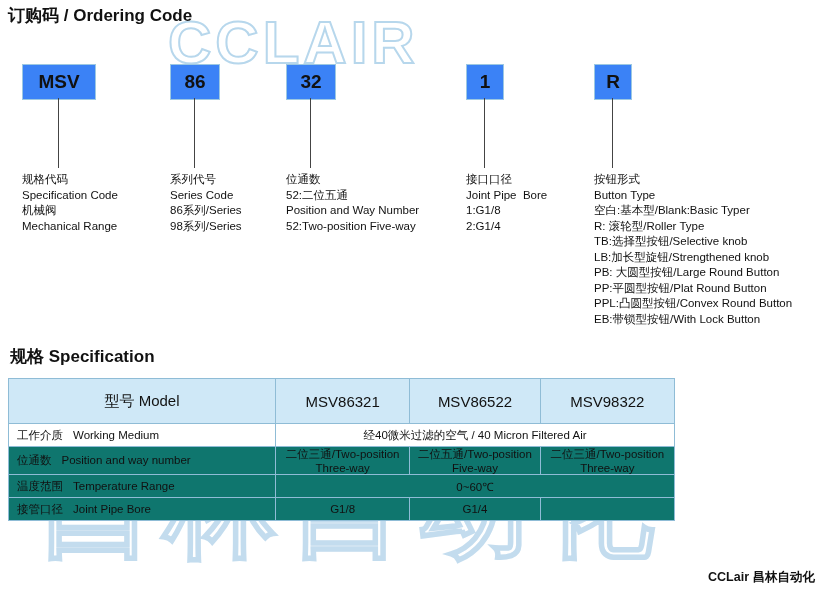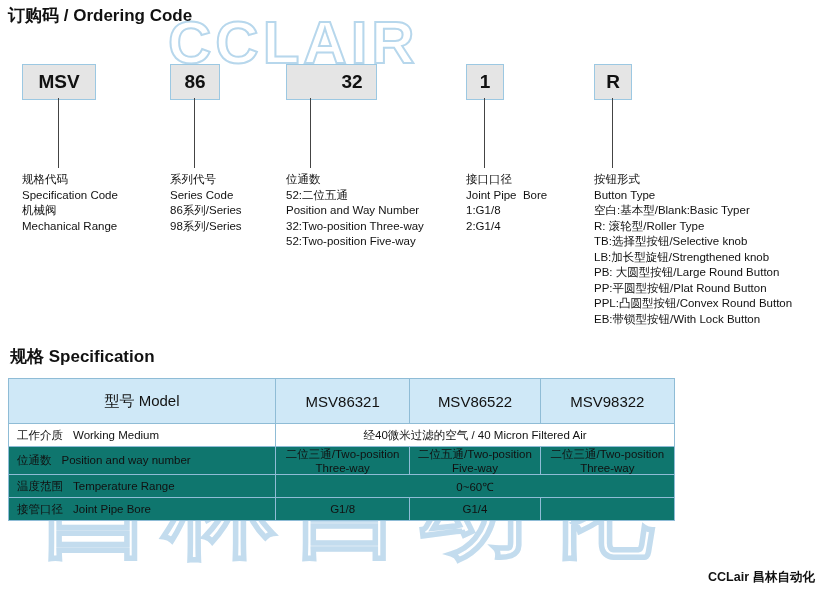--- a/index.html
+++ b/index.html
@@ -39,21 +39,21 @@
     position:absolute;
     font-size:17px;
     font-weight:bold;
     color:#111;
   }
   #ordering-title{left:8px;top:4px;}
   #spec-title{left:10px;top:345px;}
 
   .code-box{
     position:absolute;
-    background:#e5e5e5;
+    background:#3b82f6;
     border:1px solid #9cc8e2;
     height:34px;
     display:flex;align-items:center;justify-content:center;
     font-weight:bold;
     font-size:19px;
     color:#111;
   }
   .connector{
     position:absolute;
     width:1px;
@@ -114,31 +114,31 @@
 <div class="wm wm-top">CCLAIR</div>
 <div class="wm wm-bottom">昌林自动化</div>
 
 <div class="section-title" id="ordering-title">订购码 / Ordering Code</div>
 
 <div id="code-boxes">
     <div class="code-box" style="left: 22px; top: 64px; width: 72px;">MSV</div>
     <div class="connector" style="left: 58px; top: 98px; height: 70px;"></div>
     <div class="code-box" style="left: 170px; top: 64px; width: 48px;">86</div>
     <div class="connector" style="left: 194px; top: 98px; height: 70px;"></div>
-    <div class="code-box" style="left: 286px; top: 64px; width: 48px; padding-left: 41px;">32</div>
+    <div class="code-box" style="left: 286px; top: 64px; width: 48px;">32</div>
     <div class="connector" style="left: 310px; top: 98px; height: 70px;"></div>
     <div class="code-box" style="left: 466px; top: 64px; width: 36px;">1</div>
     <div class="connector" style="left: 484px; top: 98px; height: 70px;"></div>
     <div class="code-box" style="left: 594px; top: 64px; width: 36px;">R</div>
     <div class="connector" style="left: 612px; top: 98px; height: 70px;"></div>
   </div>
 <div id="code-columns">
     <div class="col-text" style="left: 22px; top: 172px;"><div>规格代码</div><div>Specification Code</div><div>机械阀</div><div>Mechanical Range</div></div>
     <div class="col-text" style="left: 170px; top: 172px;"><div>系列代号</div><div>Series Code</div><div>86系列/Series</div><div>98系列/Series</div></div>
-    <div class="col-text" style="left: 286px; top: 172px;"><div>位通数</div><div>52:二位五通</div><div>Position and Way Number</div><div>32:Two-position Three-way</div><div>52:Two-position Five-way</div></div>
+    <div class="col-text" style="left: 286px; top: 172px;"><div>位通数</div><div>52:二位五通</div><div>Position and Way Number</div><div>52:Two-position Five-way</div></div>
     <div class="col-text" style="left: 466px; top: 172px;"><div>接口口径</div><div>Joint Pipe  Bore</div><div>1:G1/8</div><div>2:G1/4</div></div>
     <div class="col-text" style="left: 594px; top: 172px;"><div>按钮形式</div><div>Button Type</div><div>空白:基本型/Blank:Basic Typer</div><div>R: 滚轮型/Roller Type</div><div>TB:选择型按钮/Selective knob</div><div>LB:加长型旋钮/Strengthened knob</div><div>PB: 大圆型按钮/Large Round Button</div><div>PP:平圆型按钮/Plat Round Button</div><div>PPL:凸圆型按钮/Convex Round Button</div><div>EB:带锁型按钮/With Lock Button</div></div>
   </div>
 
 <div class="section-title" id="spec-title">规格 Specification</div>
 
 <table id="spec-table">
   <thead>
     <tr id="spec-head-row">
         <th style="width: 252px;">型号 Model</th>

